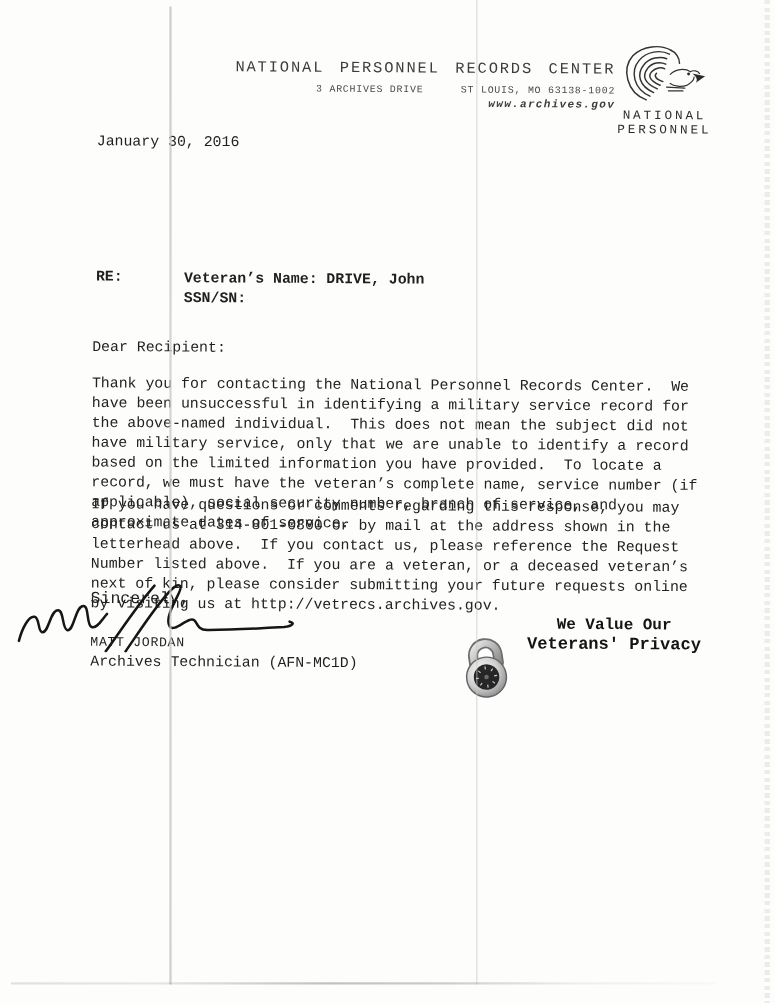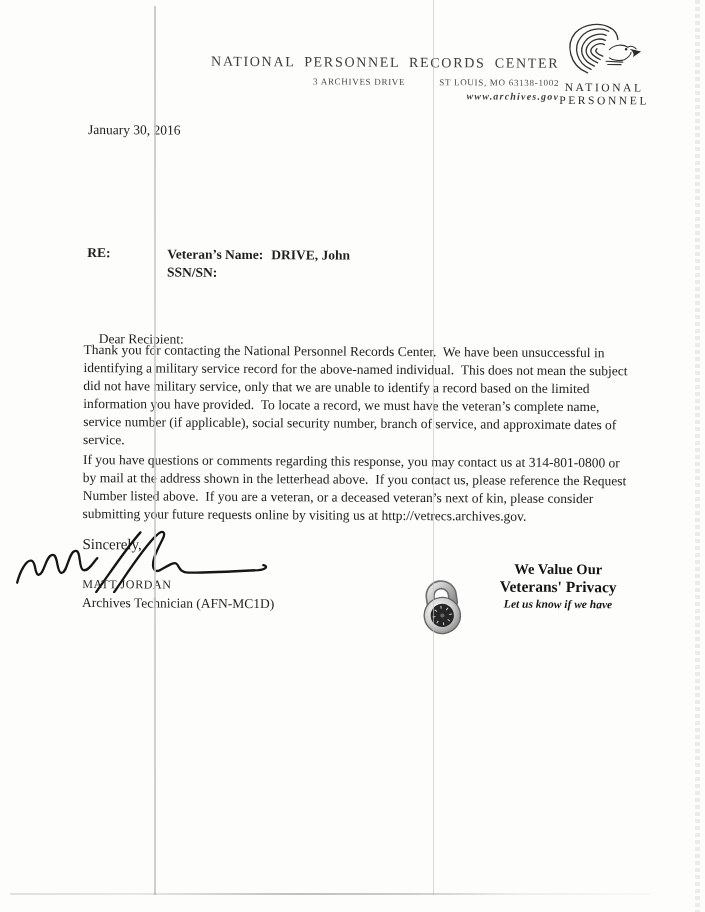--- a/index.html
+++ b/index.html
@@ -2,21 +2,21 @@
 <html><head>
 <meta charset="utf-8">
 <style>
   html, body { margin: 0; padding: 0; background: #ffffff; }
   .page {
     position: relative;
     width: 705px;
     height: 912px;
     background: #fdfdfb;
     overflow: hidden;
-    font-family: Liberation Serif, serif;
+    font-family: Liberation Mono, monospace;
     color: #1f1f1f;
   }
   .letter-content {
     position: absolute;
     inset: 0;
     transform: rotate(0.35deg);
     transform-origin: 80px 120px;
   }
 
   
@@ -45,21 +45,21 @@
   .website {
     margin-top: 3px;
     font-size: 10px;
     font-weight: bold;
     font-style: italic;
     letter-spacing: 1.2px;
     color: #3c3c3c;
   }
   .logo {
     position: absolute;
-    top: 18px;
+    top: 36px;
     right: 54px;
     width: 94px;
     text-align: center;
   }
   .logo-art { width: 84px; height: 60px; display: block; margin: 0 auto; }
   .logo-text {
     font-size: 11.5px;
     letter-spacing: 2.6px;
     line-height: 13px;
     color: #2c2c2c;
@@ -67,21 +67,21 @@
   }
 
   
   .date { position: absolute; left: 88px; top: 122px; font-size: 13.5px; }
 
   .re-block { position: absolute; left: 88px; top: 245px; font-weight: bold; font-size: 13.5px; }
   .re-label { position: absolute; left: 0; top: 0; }
   .re-lines { position: absolute; left: 80px; top: 0; width: 360px; line-height: 17.5px; }
   .re-name-value { margin-left: 8px; }
 
-  .salutation { position: absolute; left: 100px; top: 309px; font-size: 13.5px; margin-top: 22px; }
+  .salutation { position: absolute; left: 85px; top: 309px; font-size: 13.5px; }
 
   .para {
     position: absolute;
     left: 85px;
     width: 553px;
     font-size: 13.5px;
     line-height: 18px;
     white-space: pre-wrap;
     color: #222222;
   }
@@ -223,21 +223,20 @@
             <line x1="18.8" y1="55.2" x2="20.9" y2="53.1"></line>
             <line x1="31.1" y1="42.9" x2="33.2" y2="40.8"></line>
           </g>
           <circle cx="26" cy="48" r="2.2" fill="#6a6a6a"></circle>
         </g>
       </svg>
       <div class="privacy-text">
         <div class="privacy-h1">We Value Our</div>
         <div class="privacy-h2">Veterans' Privacy</div>
         <div class="privacy-sub">
-          <div>Let us know if we have</div>
         </div>
       </div>
     </div>
 
   </div>
 
   <div class="scan-vline-1"></div>
   <div class="scan-vline-2"></div>
   <div class="edge-dashes"></div>
   <div class="bottom-edge"></div>

